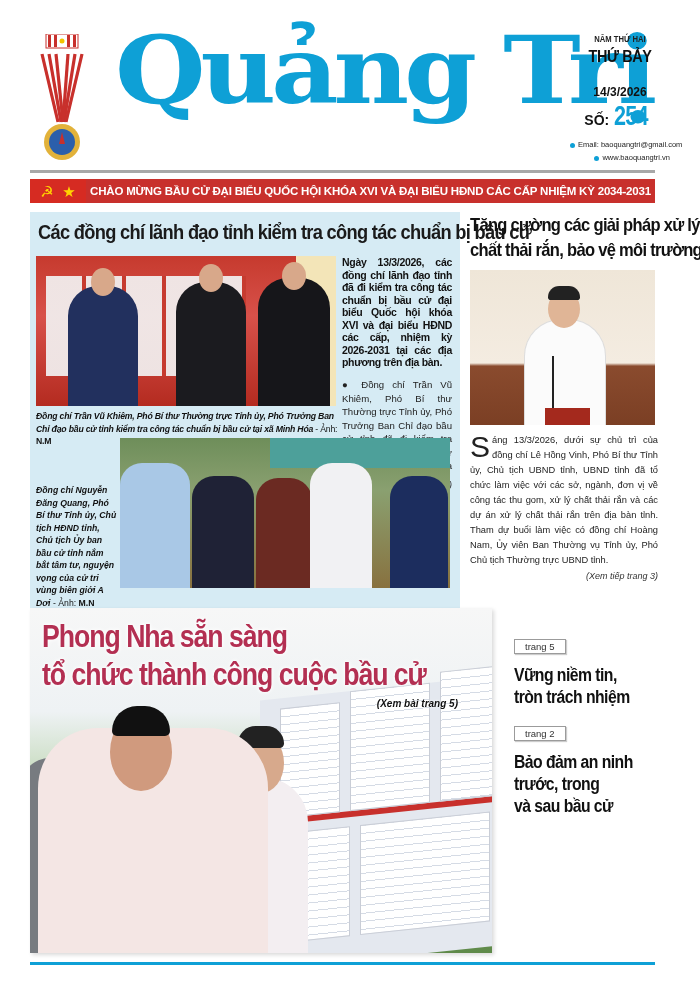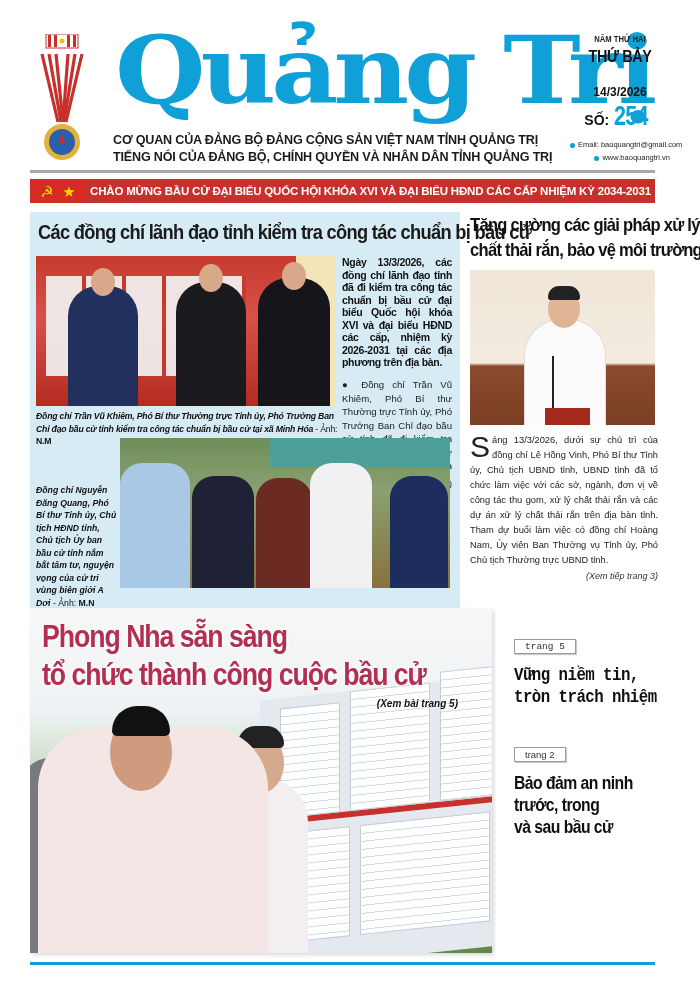--- a/index.html
+++ b/index.html
@@ -79,21 +79,21 @@
   .feat-p2hair { position: absolute; left: 208px; top: 118px; width: 46px; height: 22px; border-radius: 24px 24px 6px 6px; background: #222; }
   .feat-p0 { position: absolute; left: -10px; top: 150px; width: 60px; height: 200px; background: #777b80; border-radius: 30px 30px 0 0; }
   .feat-title { position: absolute; left: 12px; top: 10px; font-weight: bold; font-size: 31px; line-height: 38px; color: #b32f52; letter-spacing: -1.2px; transform: scaleX(0.86); transform-origin: left; white-space: nowrap; text-shadow: 0 0 3px #fff, 0 0 6px #fff; }
   .feat-see { position: absolute; right: 34px; top: 90px; font-style: italic; font-weight: bold; font-size: 10px; color: #111; text-shadow: 0 0 3px #fff; }
 
   
   .teasers { position: absolute; left: 514px; top: 636px; width: 165px; }
   .teaser { margin-bottom: 30px; }
   .teaser-tag { display: inline-block; border: 1px solid #9b9b9b; box-shadow: 1px 1px 1px rgba(0,0,0,0.2); padding: 1px 10px; font-size: 9.5px; color: #333; background: #fff; }
   .teaser-title { margin-top: 10px; font-weight: bold; font-size: 17.5px; line-height: 22px; color: #111; letter-spacing: -0.6px; transform: scaleX(0.9); transform-origin: left; white-space: nowrap; }
-  .teaser:nth-child(1) { margin-bottom: 36px; font-family: Liberation Mono, monospace; }
+  .teaser:nth-child(1) { margin-bottom: 15px; }
 
   .footer-rule { position: absolute; left: 30px; top: 962px; width: 625px; height: 3px; background: #0ea0d6; }
 </style>
 </head>
 <body>
 
 <div class="masthead">
   <svg class="medal" viewBox="0 0 52 128">
     <rect x="10" y="0" width="32" height="14" fill="#fff" stroke="#c8302c" stroke-width="1"></rect>
     <g fill="#c8302c">
@@ -110,24 +110,20 @@
         <line x1="20" y1="20" x2="27" y2="88"></line>
       <line x1="46" y1="20" x2="30" y2="88"></line>
         <line x1="39" y1="20" x2="28" y2="88"></line>
         <line x1="32" y1="20" x2="27" y2="88"></line>
     </g>
     <circle cx="26" cy="108" r="18" fill="#e2b23a"></circle>
     <circle cx="26" cy="108" r="13" fill="#2b5fab"></circle>
     <polygon points="26,98 29,110 23,110" fill="#c8302c"></polygon>
   </svg>
   <div class="logo">Quảng Trị</div>
-  <div class="tagline">
-    <div>CƠ QUAN CỦA ĐẢNG BỘ ĐẢNG CỘNG SẢN VIỆT NAM TỈNH QUẢNG TRỊ</div>
-    <div>TIẾNG NÓI CỦA ĐẢNG BỘ, CHÍNH QUYỀN VÀ NHÂN DÂN TỈNH QUẢNG TRỊ</div>
-  </div>
   <div class="issue-box">
     <div class="issue-year">NĂM THỨ HAI</div>
     <div class="issue-day">THỨ BẢY</div>
     <div class="issue-date">14/3/2026</div>
     <div class="issue-number">
       <span class="lbl">SỐ:</span>
       <span class="num">254</span>
     </div>
   </div>
   <div class="contacts">

